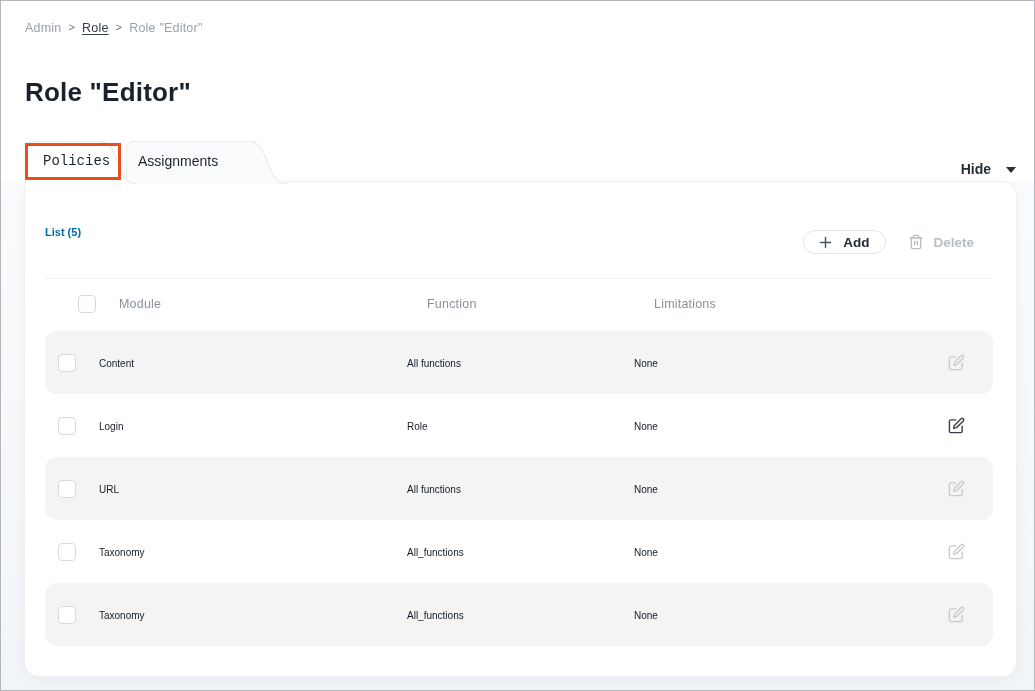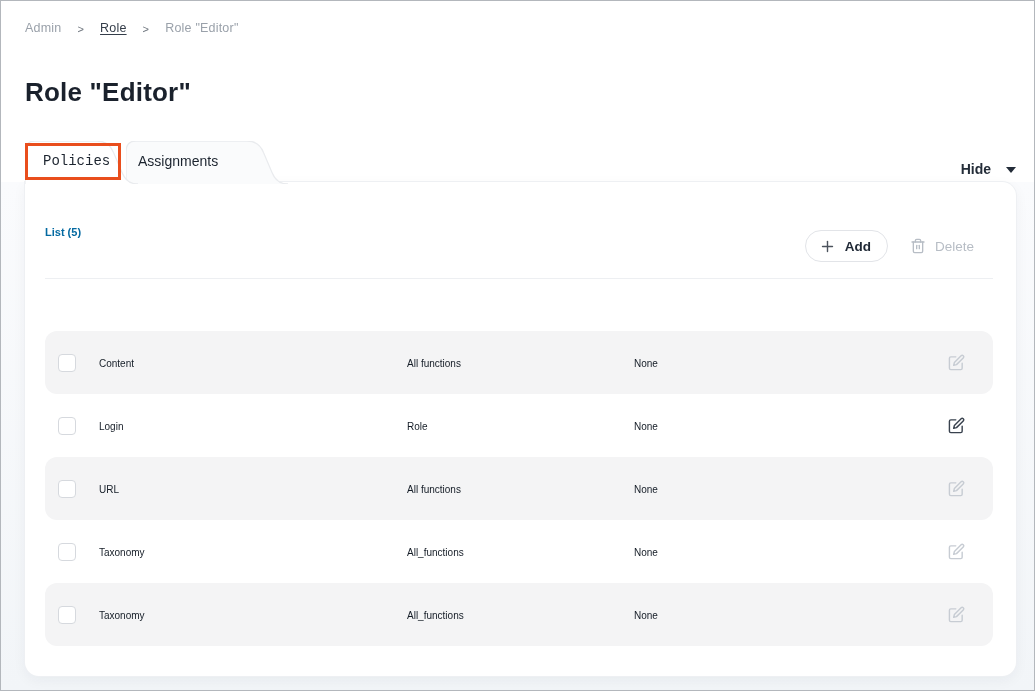--- a/index.html
+++ b/index.html
@@ -5,21 +5,21 @@
   * { margin:0; padding:0; box-sizing:border-box; }
   html,body { width:1035px; height:691px; }
   body { font-family:"Liberation Sans","DejaVu Sans",sans-serif; background:#ffffff; }
 
   .screen { position:relative; width:1035px; height:691px; border:1px solid #b3b7bc; background:#ffffff; overflow:hidden; }
 
   
   .lower-bg { position:absolute; left:0; right:0; top:181px; bottom:0; background:linear-gradient(180deg,#fafbfd 0%,#f2f5f8 100%); }
 
   
-  .breadcrumb { position:absolute; left:24px; top:20px; font-size:12.5px; color:#9aa1aa; display:flex; align-items:flex-end; gap:16px; letter-spacing:.2px; }
+  .breadcrumb { position:absolute; left:24px; top:20px; font-size:12.5px; color:#9aa1aa; display:flex; align-items:flex-start; gap:7px; letter-spacing:.2px; }
   .crumb-muted { color:#9aa1aa; }
   .crumb-sep { color:#6d747d; font-size:11px; }
   .crumb-link { color:#343d49; text-decoration:underline; text-underline-offset:2px; font-weight:500; cursor:pointer; }
 
   
   .page-title { position:absolute; left:24px; top:76px; font-size:26px; line-height:30px; font-weight:800; color:#1a212c; letter-spacing:.2px; }
 
   
   .tabs { position:absolute; left:24px; top:140px; height:43px; }
   .tab { position:absolute; top:0; height:43px; }
@@ -34,24 +34,24 @@
   
   .hide-toggle { position:absolute; right:18px; top:160px; font-size:14px; font-weight:600; color:#232c38; display:flex; align-items:center; gap:15px; cursor:pointer; z-index:4; }
   .caret-down { width:0; height:0; border-left:5px solid transparent; border-right:5px solid transparent; border-top:6px solid #232c38; margin-top:2px; }
 
   
   .card { position:absolute; left:24px; top:181px; width:991px; height:494px; background:#ffffff; border-radius:0 14px 14px 14px; box-shadow:0 0 0 1px #eef0f3, 0 4px 14px rgba(25,35,50,.05); z-index:1; }
 
   .list-title { position:absolute; left:20px; top:44px; font-size:11px; font-weight:700; color:#0369a1; }
 
   .toolbar { position:absolute; right:42px; top:48px; display:flex; align-items:center; gap:22px; }
-  .btn-add { display:flex; align-items:center; gap:9px; height:32px; padding:0 16px 0 13px; background:#ffffff; border:1px solid #e2e4e8; border-radius:16px; cursor:pointer; }
+  .btn-add { display:flex; align-items:center; gap:9px; height:24px; padding:0 16px 0 13px; background:#ffffff; border:1px solid #e2e4e8; border-radius:16px; cursor:pointer; }
   .btn-add .label { font-size:13.5px; font-weight:700; color:#1f2835; }
   .btn-delete { display:flex; align-items:center; gap:9px; background:none; border:none; cursor:default; }
-  .btn-delete .label { font-size:13.5px; font-weight:400; color:#b7bdc5; }
+  .btn-delete .label { font-size:13.5px; font-weight:700; color:#b7bdc5; }
 
   .divider { position:absolute; left:20px; right:23px; top:96px; height:1px; background:#edeff2; }
 
   
   .thead { position:absolute; left:20px; right:23px; top:106px; height:36px; }
   .th { position:absolute; top:9px; font-size:12.5px; color:#8a919c; letter-spacing:.2px; }
 
   
   .col-check { left:33px; }
   .col-module { left:74px; }
@@ -134,20 +134,26 @@
               <line x1="10" y1="11" x2="10" y2="16"></line>
               <line x1="14" y1="11" x2="14" y2="16"></line>
             </svg>
         </span>
         <span class="label">Delete</span>
       </button>
     </div>
 
     <div class="divider"></div>
 
+    <div class="thead">
+      <span class="checkbox col-check"></span>
+      <span class="th col-module">Module</span>
+      <span class="th col-function">Function</span>
+      <span class="th col-limitations">Limitations</span>
+    </div>
 
     <div class="rows">
   <div class="row shaded">
     <div class="row-bg"></div>
     <span class="checkbox"></span>
     <span class="cell col-module">Content</span>
     <span class="cell col-function">All functions</span>
     <span class="cell col-limitations">None</span>
     <button class="edit-btn">
       <svg width="17" height="17" viewBox="0 0 24 24" fill="none" stroke="currentColor" stroke-width="2" stroke-linecap="round" stroke-linejoin="round">

